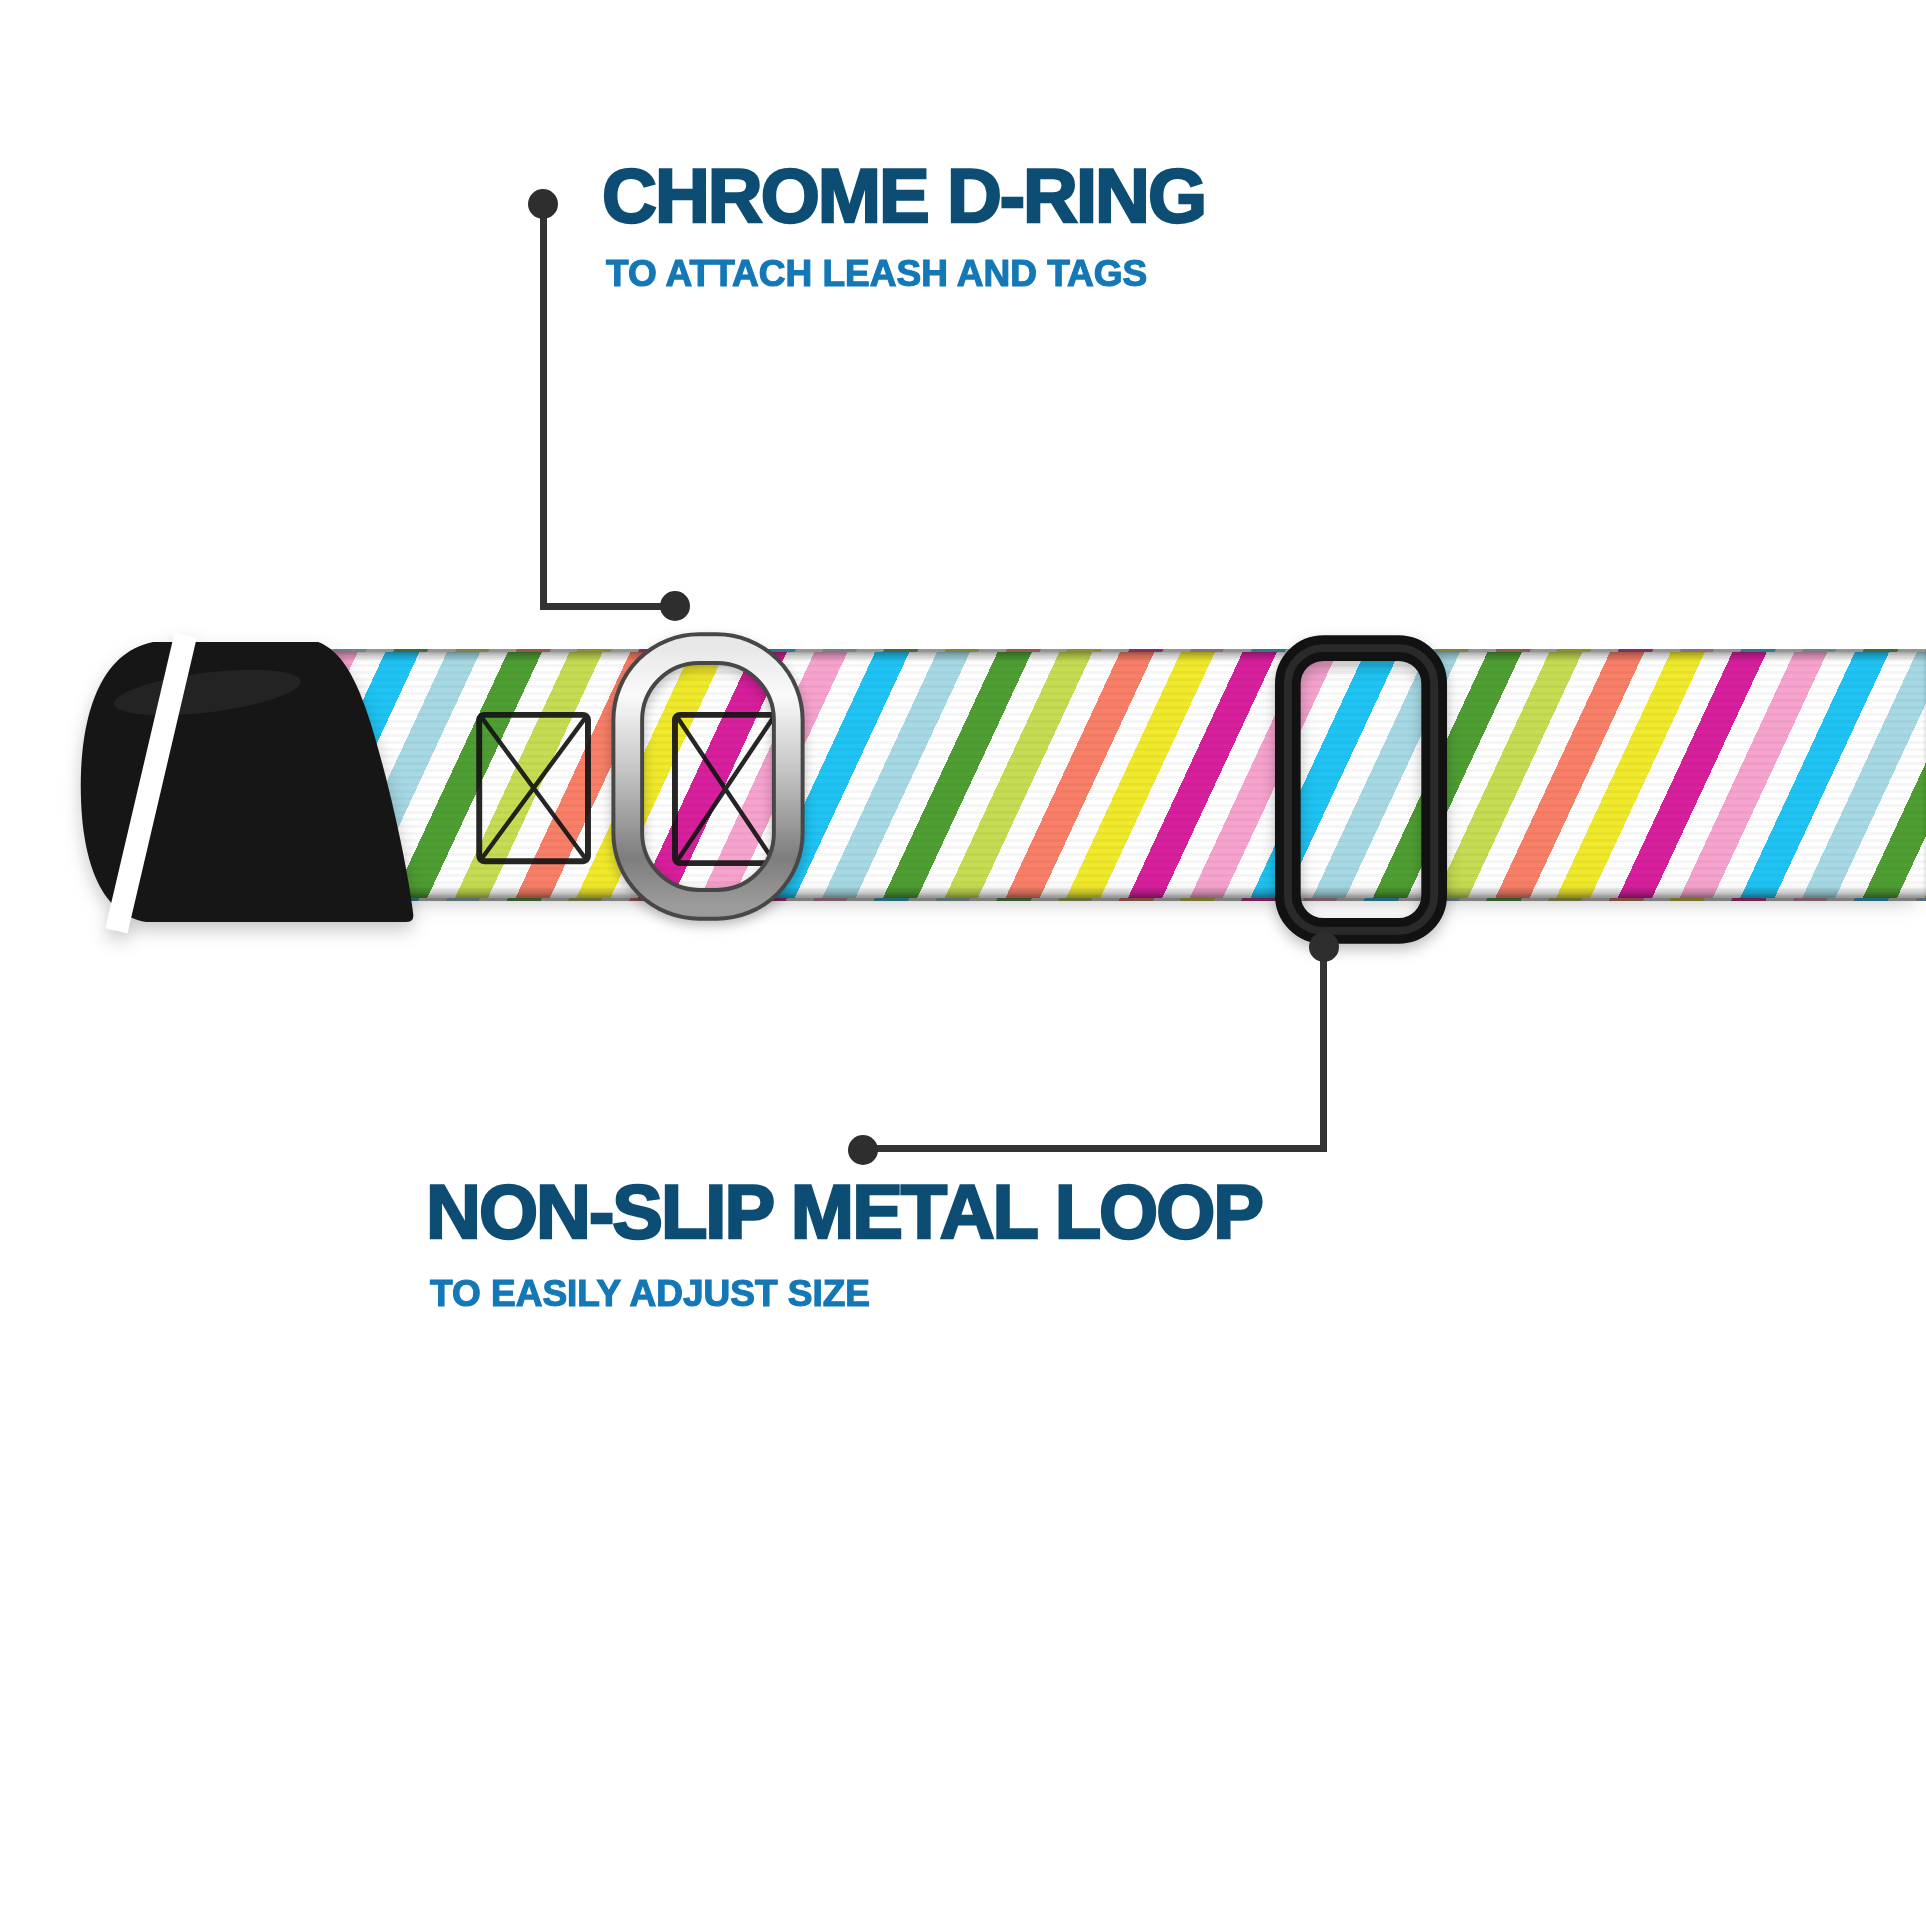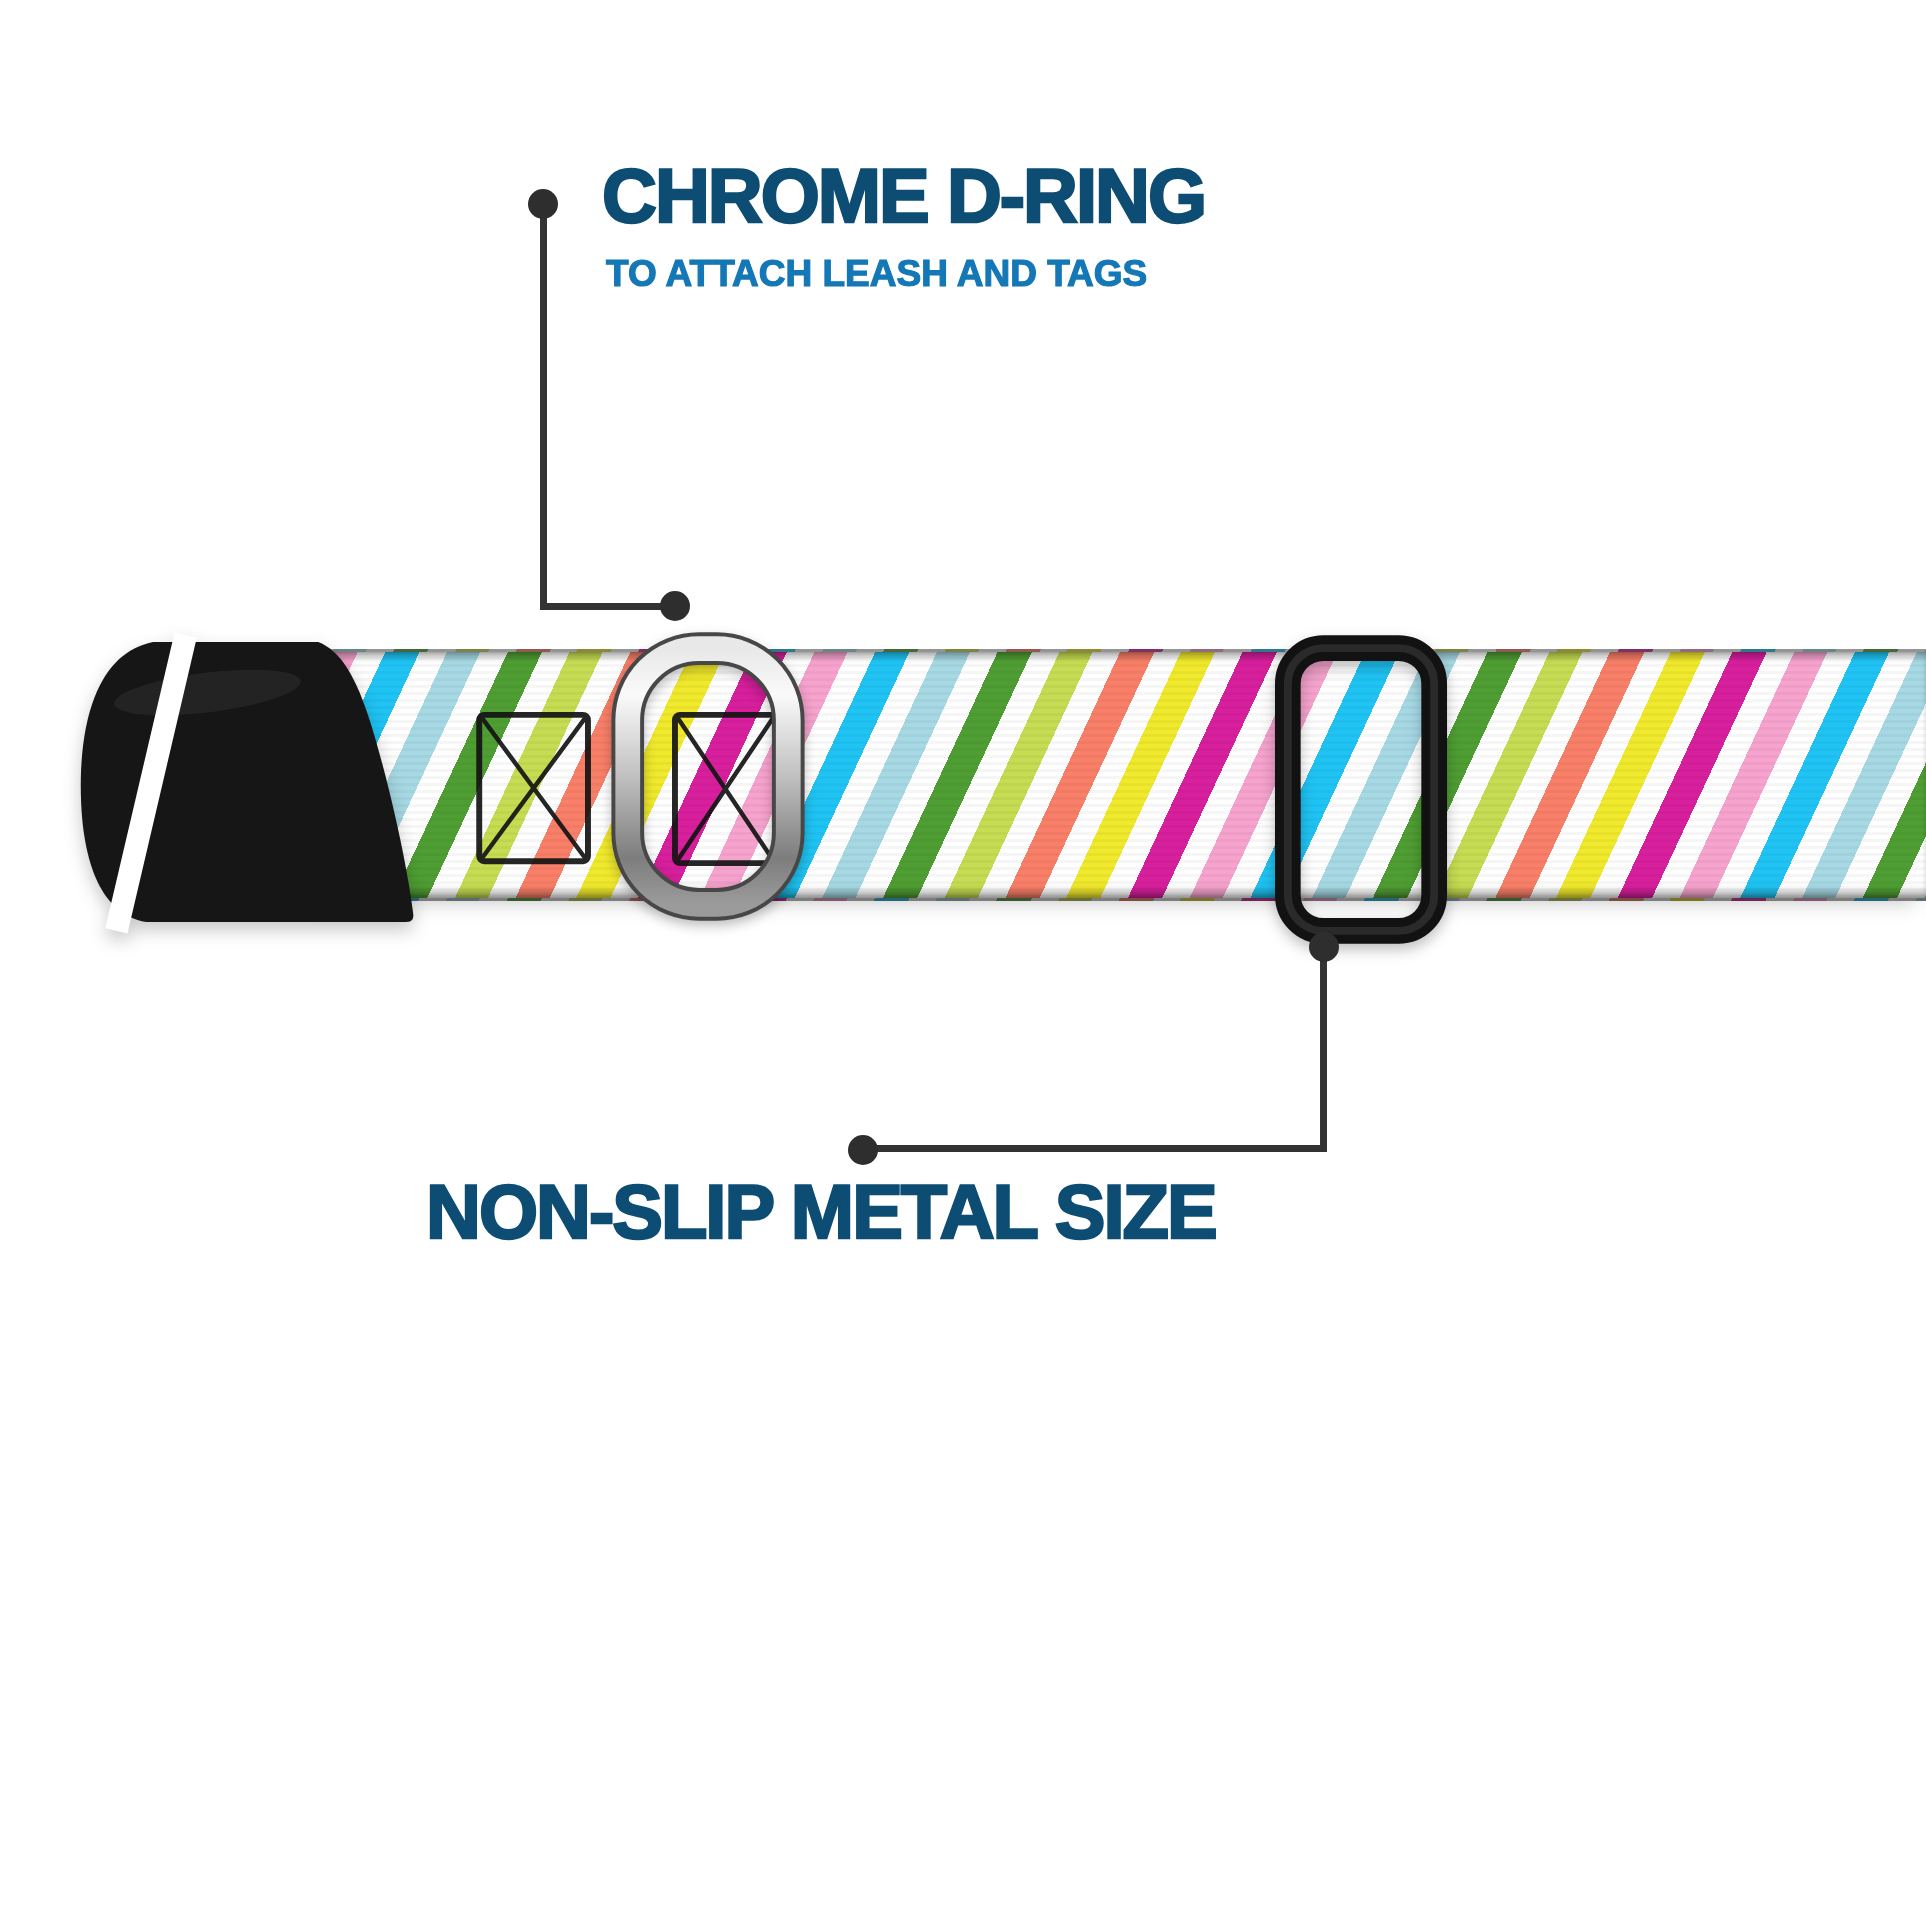--- a/index.html
+++ b/index.html
@@ -67,21 +67,22 @@
   .stitch-stroke{stroke:var(--stitch-color,#141414);}
 </style>
 </head>
 <body>
 
 <div class="stage">
 
   <div class="headline dring">CHROME D-RING</div>
   <div class="subhead dring">TO ATTACH LEASH AND TAGS</div>
 
-  <div class="headline loop">NON-SLIP METAL SIZE</div>
+  <div class="headline loop">NON-SLIP METAL LOOP</div>
+  <div class="subhead loop">TO EASILY ADJUST SIZE</div>
 
   <div class="callout-line line-top-v"></div>
   <div class="callout-line line-top-h"></div>
   <div class="callout-dot dot-top-start"></div>
   <div class="callout-dot dot-top-end"></div>
 
   <div class="callout-line line-bot-v"></div>
   <div class="callout-line line-bot-h"></div>
   <div class="callout-dot dot-bot-start"></div>
   <div class="callout-dot dot-bot-end"></div>

